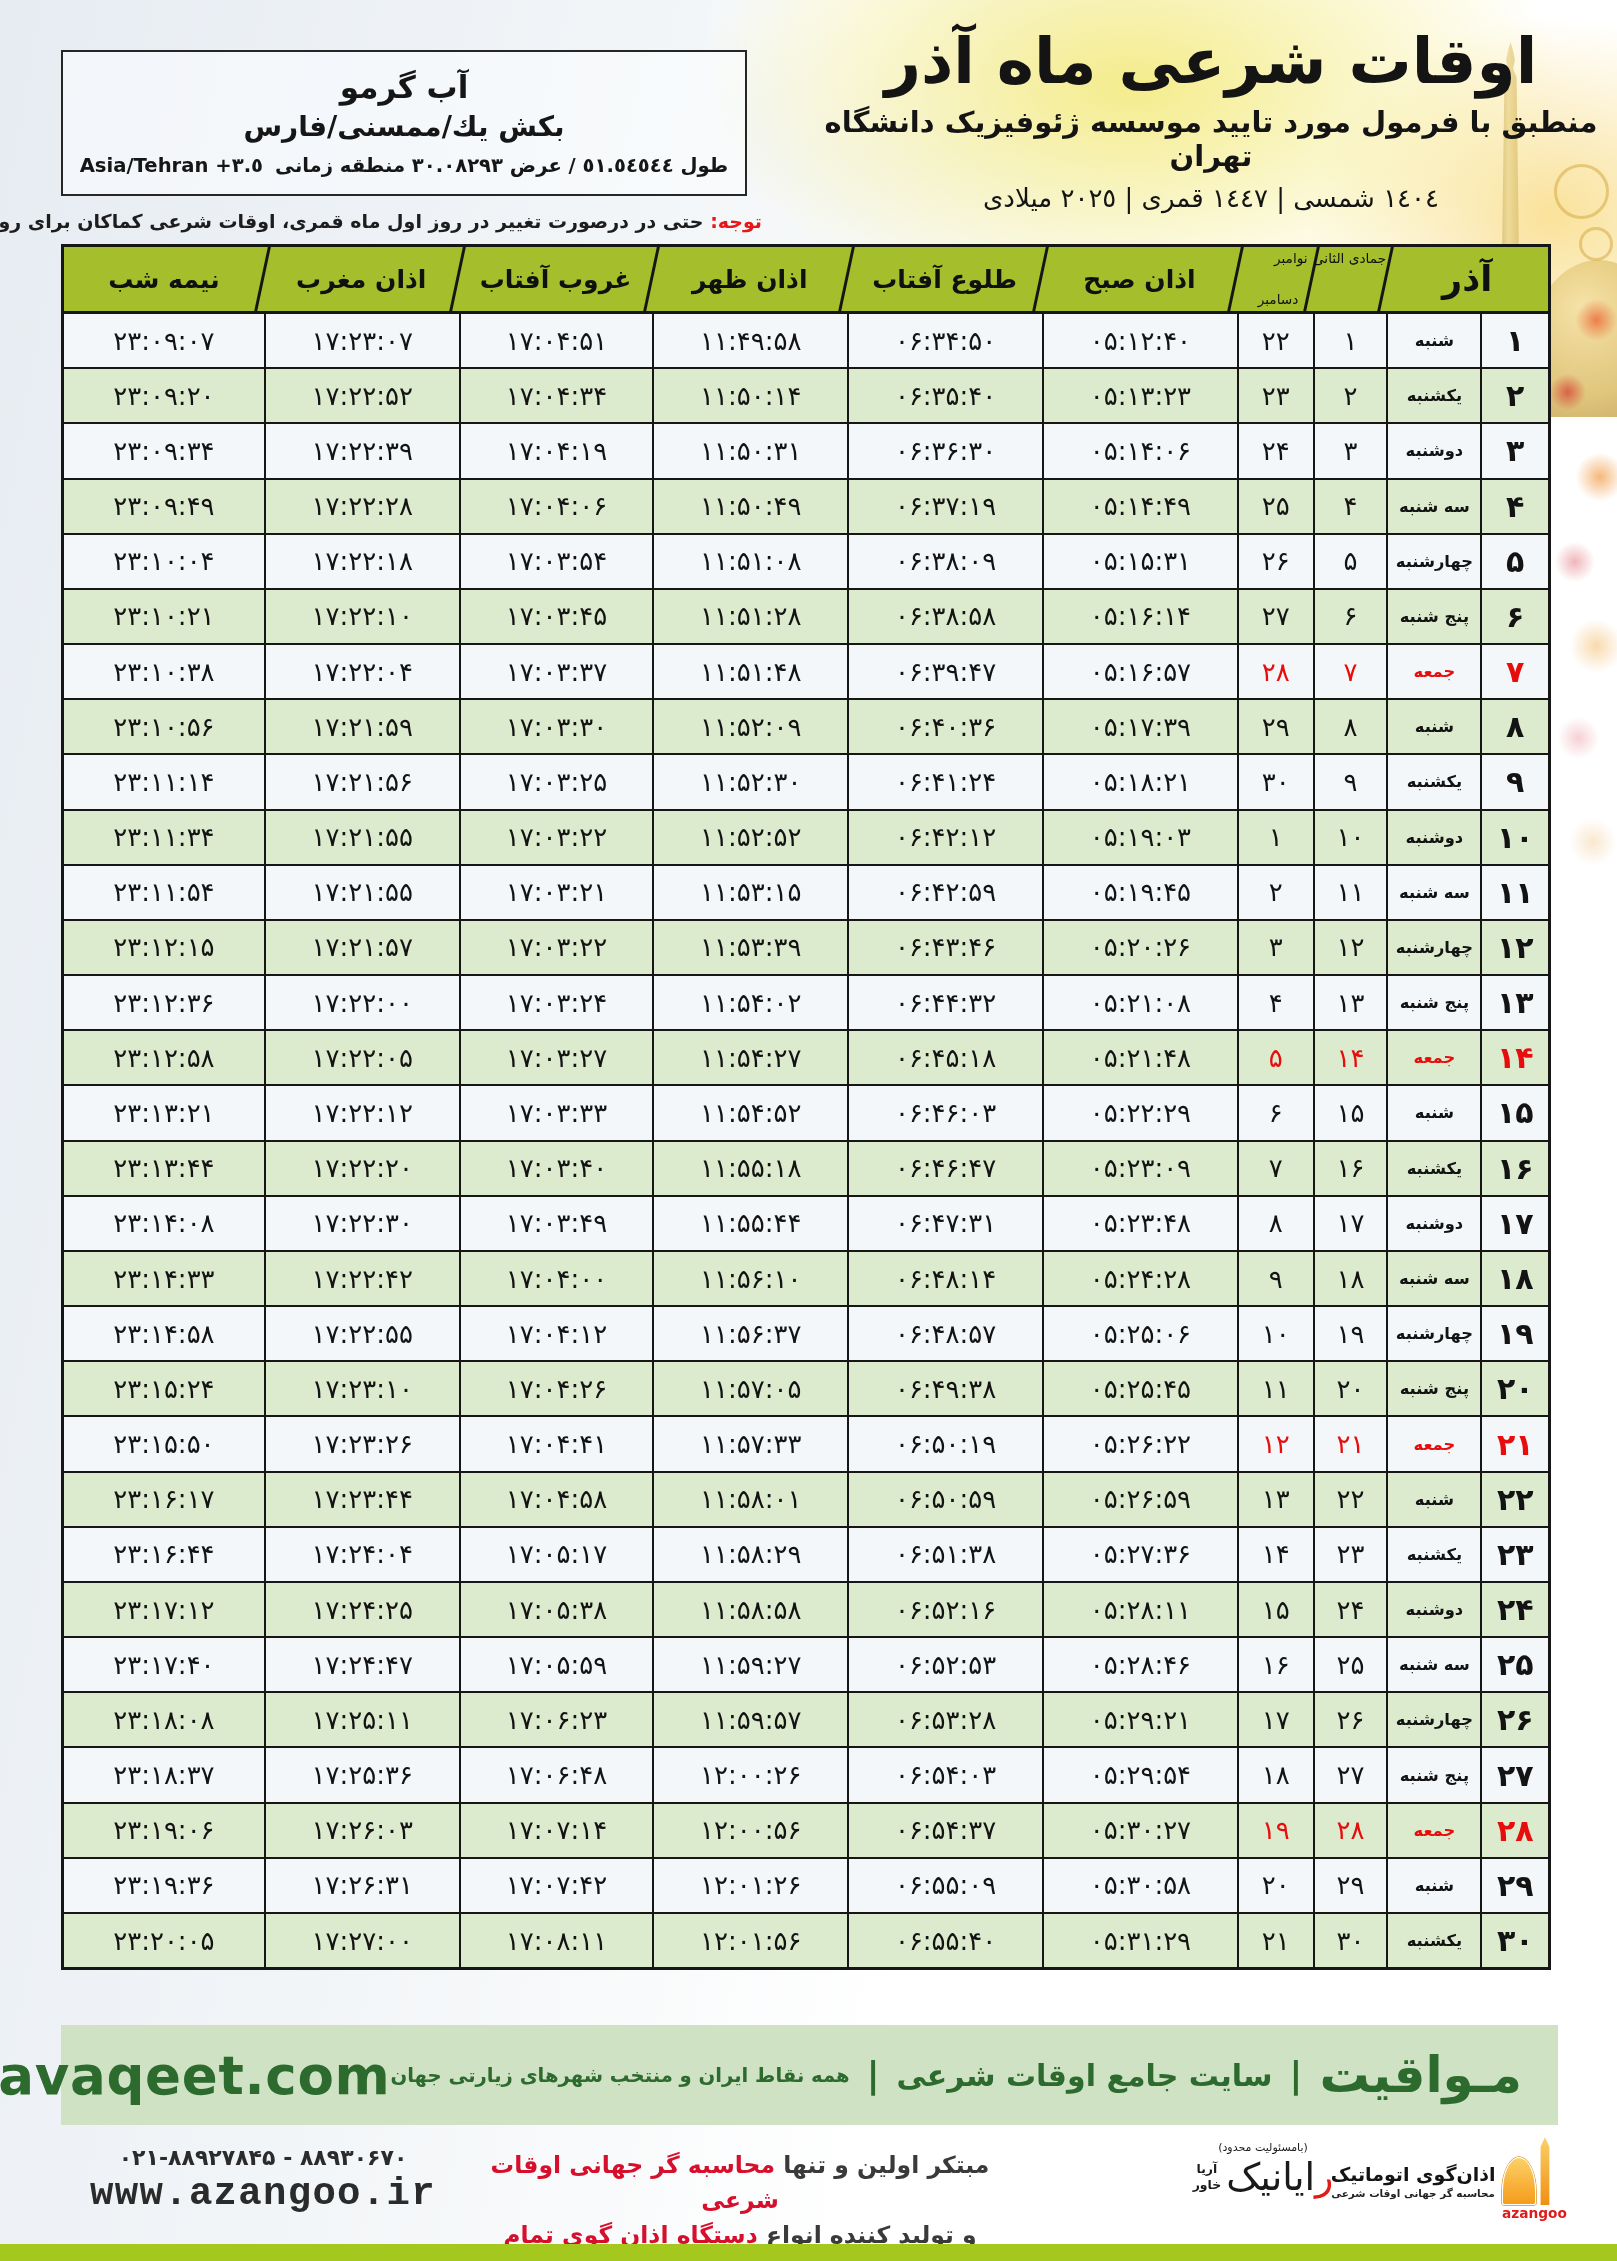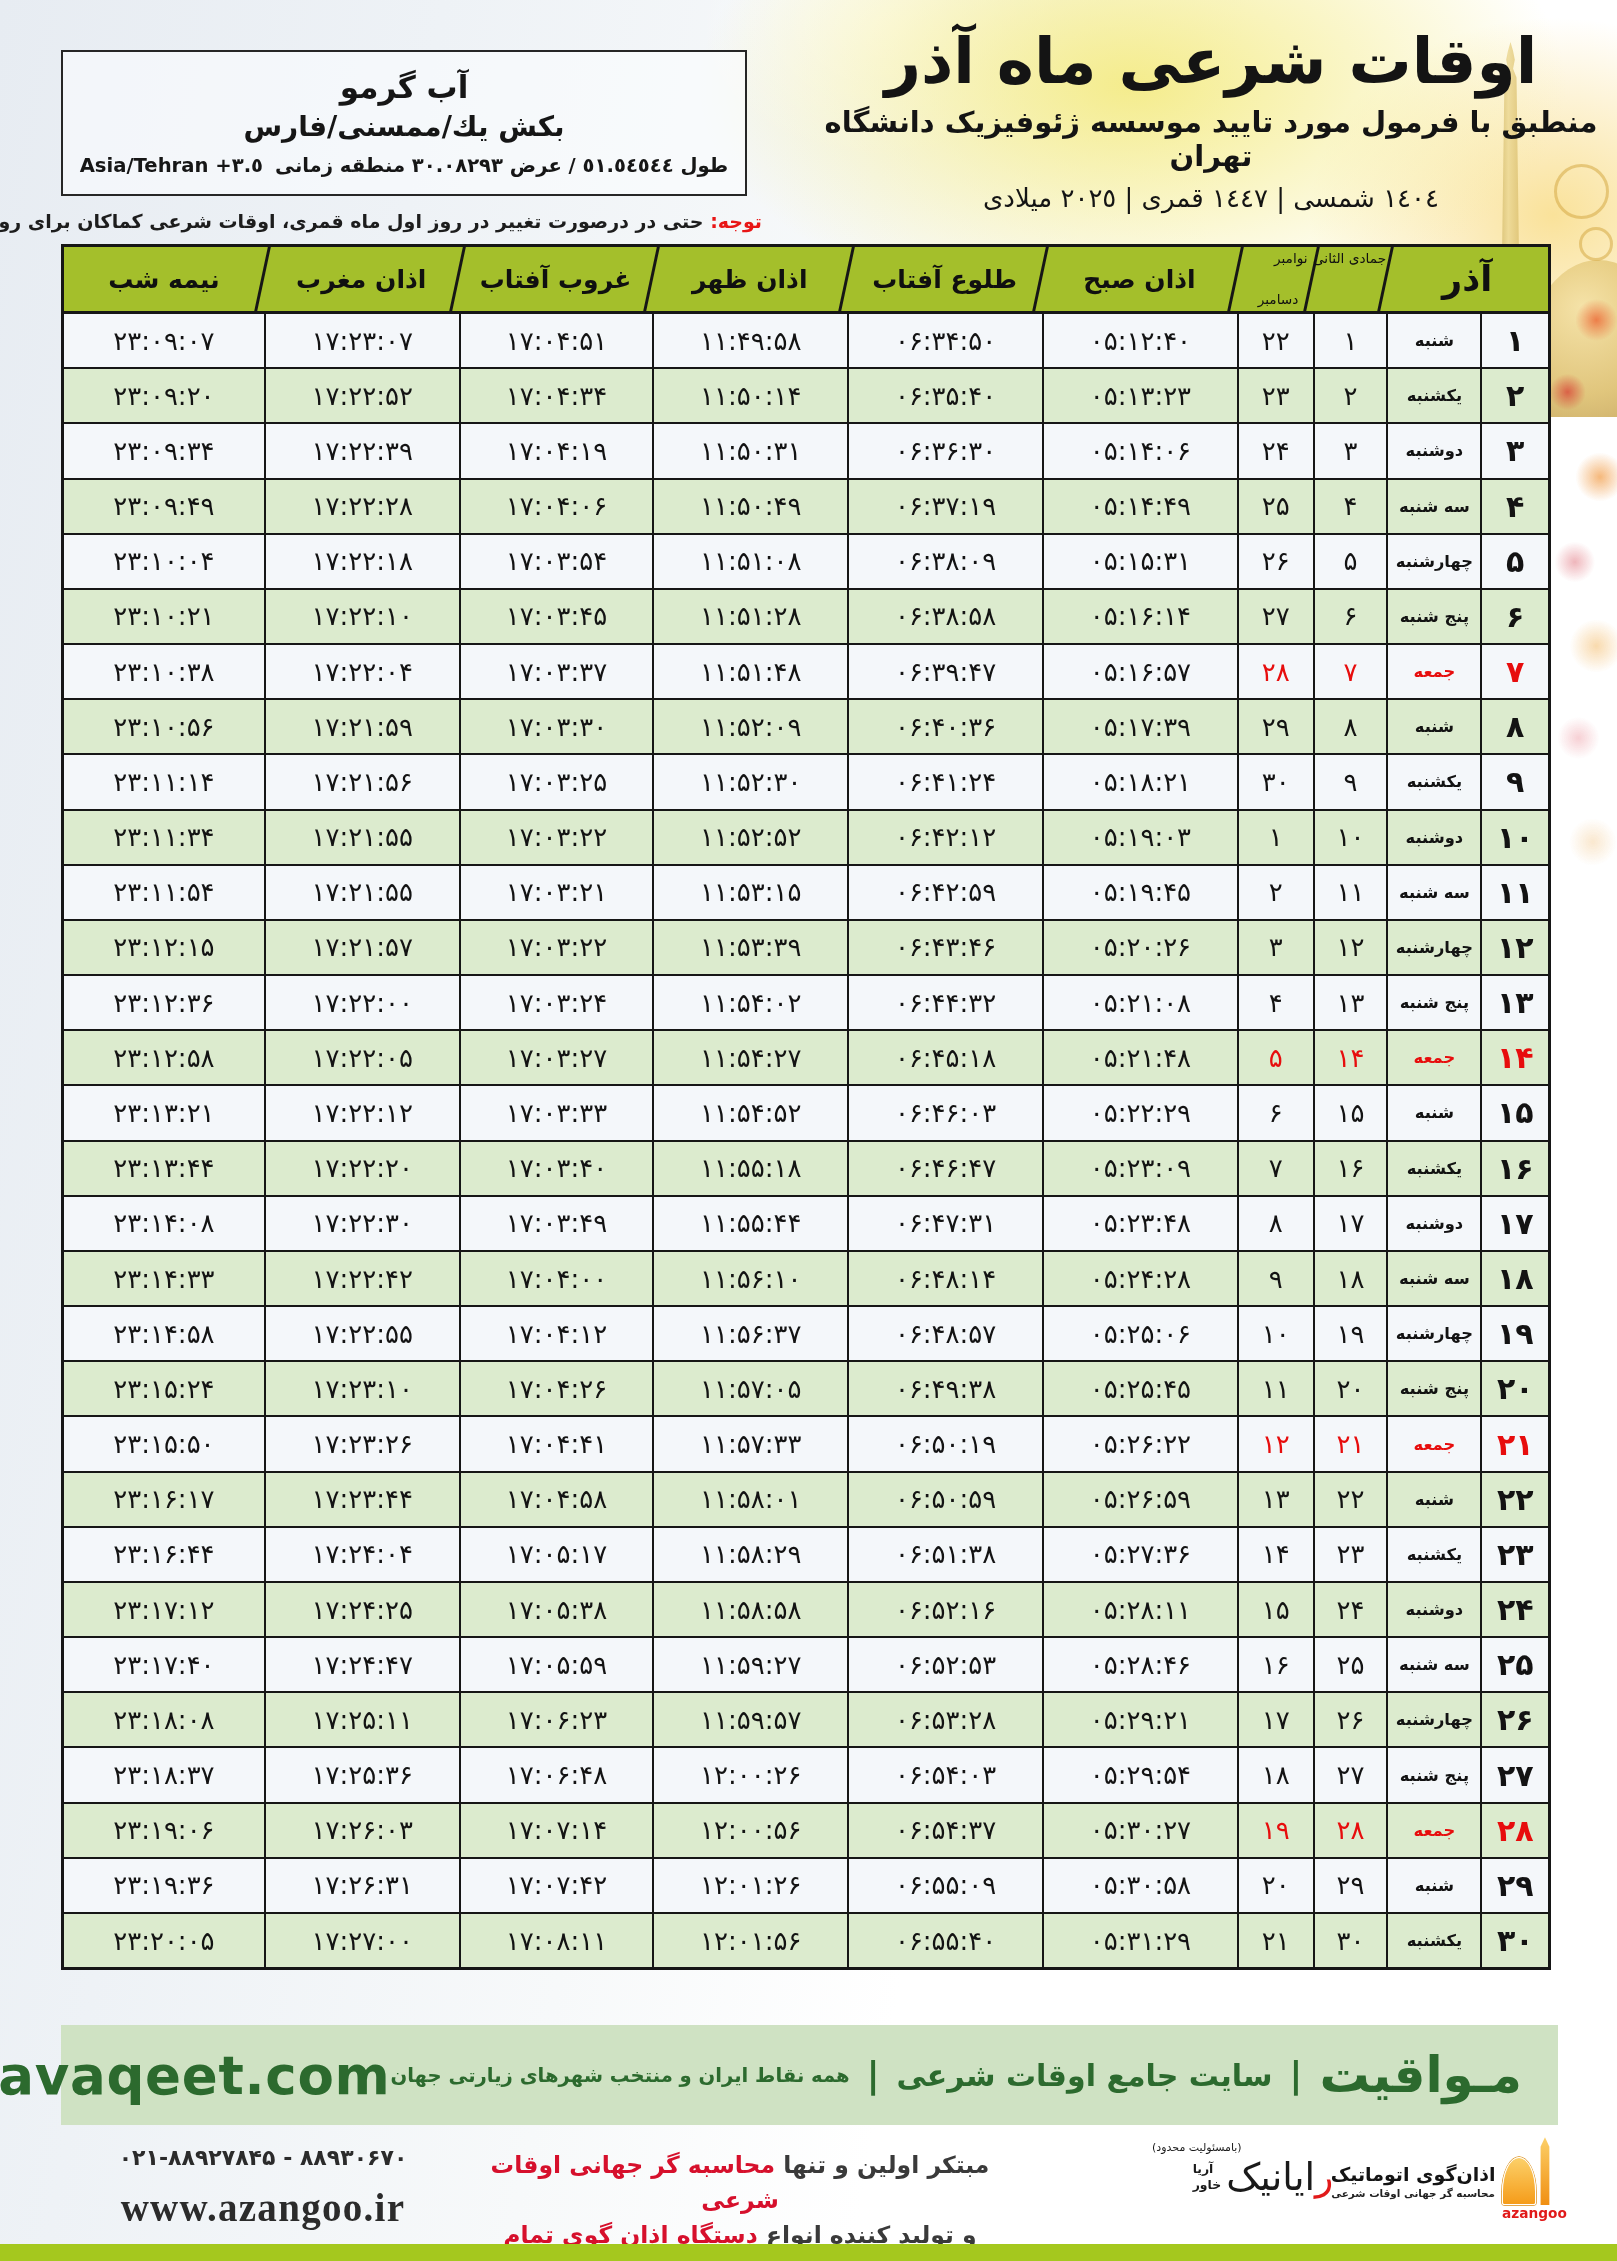--- a/index.html
+++ b/index.html
@@ -89,25 +89,25 @@
   .brand-name { font-size:50px; font-weight:bold; }
   .brand-div { font-size:35px; font-weight:bold; }
   .brand-tag1 { font-size:30px; font-weight:bold; }
   .brand-tag2 { font-size:19.6px; font-weight:bold; }
   .brand-site { font-size:53px; font-weight:bold; letter-spacing:0.7px; direction:ltr; }
 
   
   .bottom-row { position:absolute; left:61px; top:2141px; width:1497px; height:99px; z-index:3; }
   .contact { position:absolute; left:0; top:3.9px; width:404px; text-align:center; color:#2b2b2b; }
   .phone { font-size:22px; font-weight:bold; direction:ltr; }
-  .site-url { font-family:Liberation Serif, serif; font-size:39px; font-weight:bold; margin-top:15px; letter-spacing:1.3px; }
+  .site-url { font-family:Liberation Mono, monospace; font-size:39px; font-weight:bold; margin-top:2px; letter-spacing:1.3px; }
   .promo { position:absolute; left:418px; top:6.5px; width:522px; direction:rtl; text-align:center;
            font-size:23.5px; font-weight:bold; color:#3a3a3a; line-height:1.5; }
   .promo .red { color:#d6102c; }
-  .rayanik { position:absolute; left:1091px; top:0; width:222px; text-align:left; direction:rtl; color:#1a1a1a; }
+  .rayanik { position:absolute; left:1091px; top:0; width:222px; text-align:center; direction:rtl; color:#1a1a1a; }
   .rayanik-note { font-size:11px; margin-bottom:1.3px; }
   .rayanik-row { display:flex; direction:rtl; align-items:center; justify-content:center; gap:5.2px; }
   .rayanik-name { font-size:38px; font-weight:normal; }
   .rayanik-name .red { color:#e11a1a; }
   .rayanik-sub { display:flex; flex-direction:column; font-size:12.4px; font-weight:bold; line-height:1.3; }
   .azangoo { position:absolute; left:1331px; top:0; width:166px; display:flex; align-items:center; justify-content:flex-end; gap:6.5px; }
   .az-text { text-align:center; direction:rtl; }
   .az-title { font-size:19px; font-weight:bold; color:#141414; white-space:nowrap; }
   .az-sub { font-size:10.4px; font-weight:bold; color:#222; white-space:nowrap; margin-top:2.6px; }
   .az-icon { position:relative; width:56px; height:80px; flex:none; }

